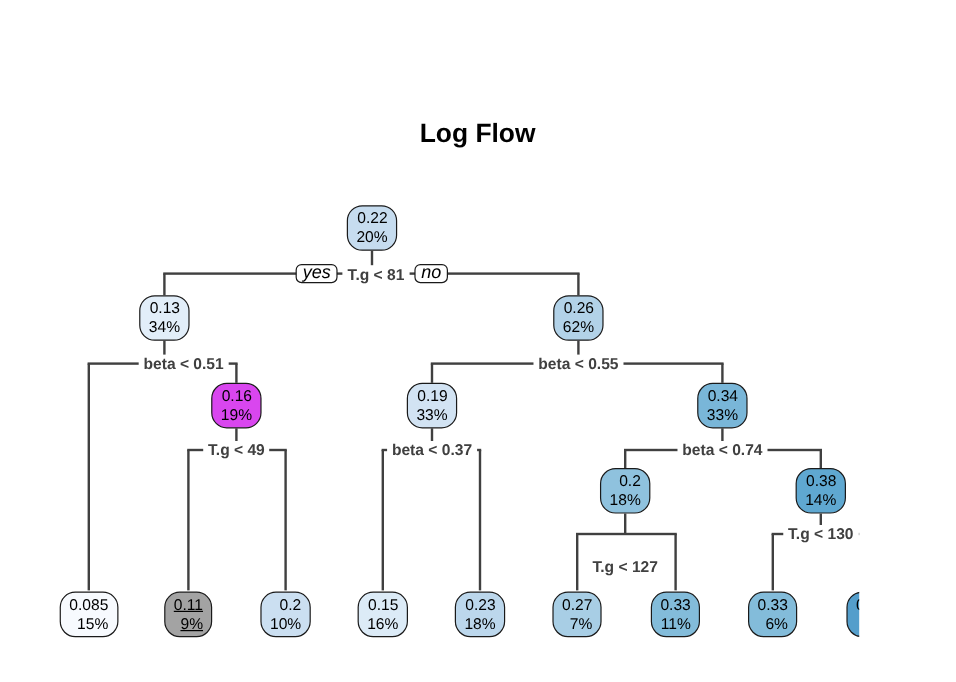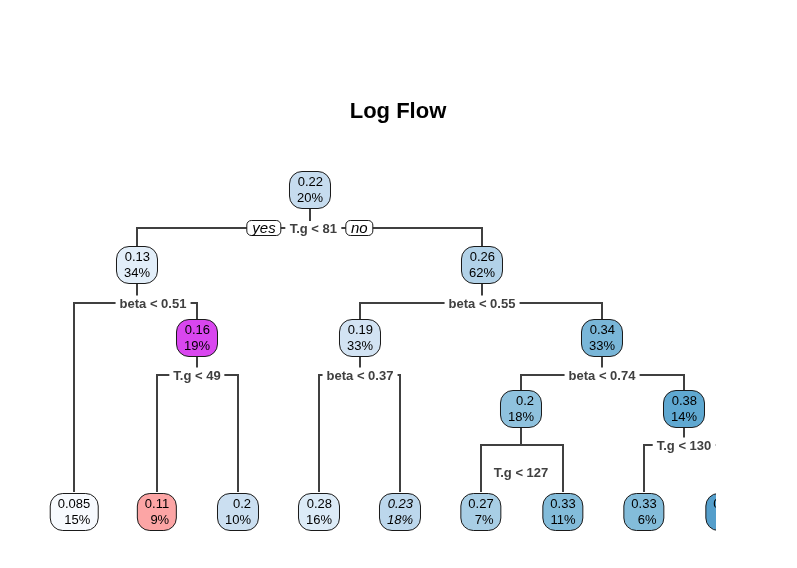--- a/index.html
+++ b/index.html
@@ -164,33 +164,33 @@
         <div>18%</div>
       </div>
       <div class="tree-node" style="left: 684px; top: 409px; background: rgb(95, 168, 209);">
         <div>0.38</div>
         <div>14%</div>
       </div>
       <div class="tree-node" style="left: 74px; top: 512px; background: rgb(247, 250, 254);">
         <div>0.085</div>
         <div>15%</div>
       </div>
-      <div class="tree-node" style="left: 157px; top: 512px; background: #fca5a5;">
+      <div class="tree-node" style="left: 157px; top: 512px; background: #a3a3a3; text-decoration: underline;">
         <div>0.11</div>
         <div>9%</div>
       </div>
       <div class="tree-node" style="left: 238px; top: 512px; background: rgb(203, 223, 241);">
         <div>0.2</div>
         <div>10%</div>
       </div>
       <div class="tree-node" style="left: 319px; top: 512px; background: rgb(220, 235, 247);">
-        <div>0.28</div>
+        <div>0.15</div>
         <div>16%</div>
       </div>
-      <div class="tree-node" style="left: 400px; top: 512px; background: rgb(188, 215, 236); font-style: italic;">
+      <div class="tree-node" style="left: 400px; top: 512px; background: rgb(188, 215, 236);">
         <div>0.23</div>
         <div>18%</div>
       </div>
       <div class="tree-node" style="left: 481px; top: 512px; background: rgb(168, 206, 229);">
         <div>0.27</div>
         <div>7%</div>
       </div>
       <div class="tree-node" style="left: 563px; top: 512px; background: rgb(131, 188, 218);">
         <div>0.33</div>
         <div>11%</div>

